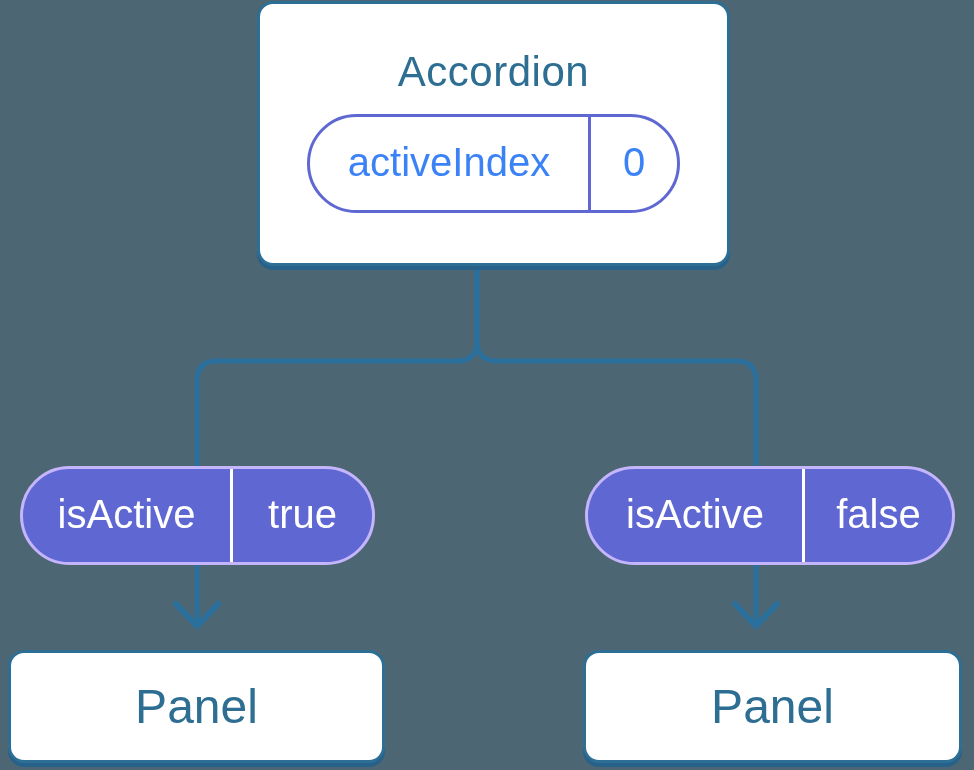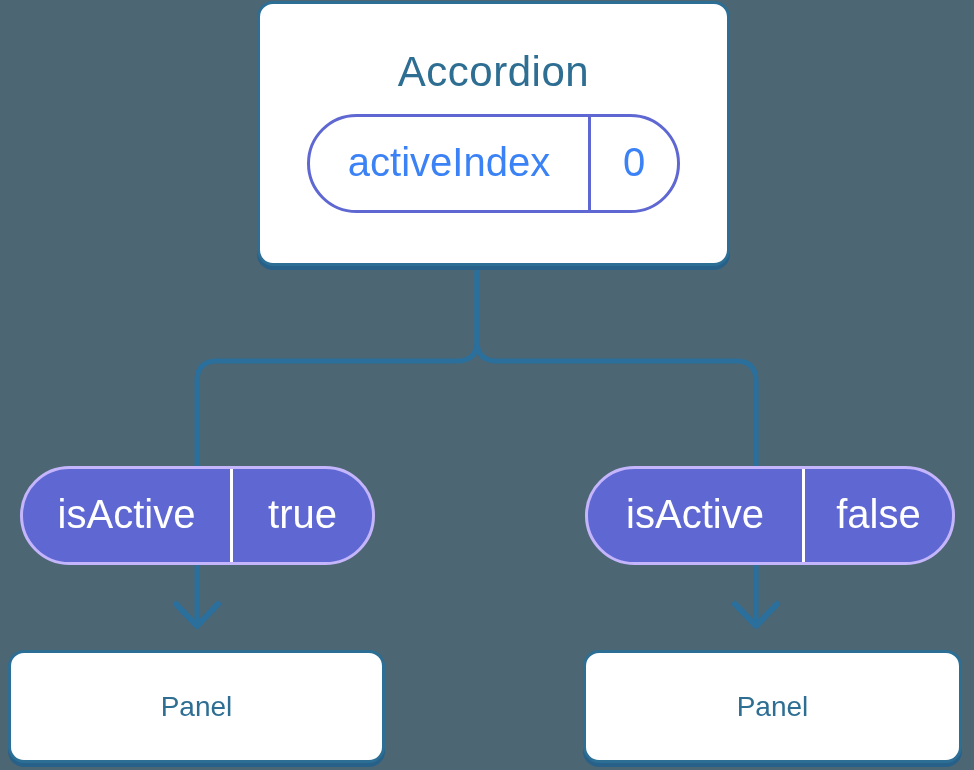--- a/index.html
+++ b/index.html
@@ -112,21 +112,21 @@
     height: 99px;
   }
   .pill-right .seg-label { width: 214px; flex: none; }
   .pill-right .seg-value { flex: 1; }
   .panel {
     top: 650px;
     height: 113px;
     display: flex;
     align-items: center;
     justify-content: center;
-    font-size: 28px;
+    font-size: 48px;
     font-weight: 500;
   }
   .panel-left { left: 8px; width: 377px; }
   .panel-right { left: 583px; width: 379px; }
 </style>
 </head>
 <body>
 
 <div class="canvas">
 

